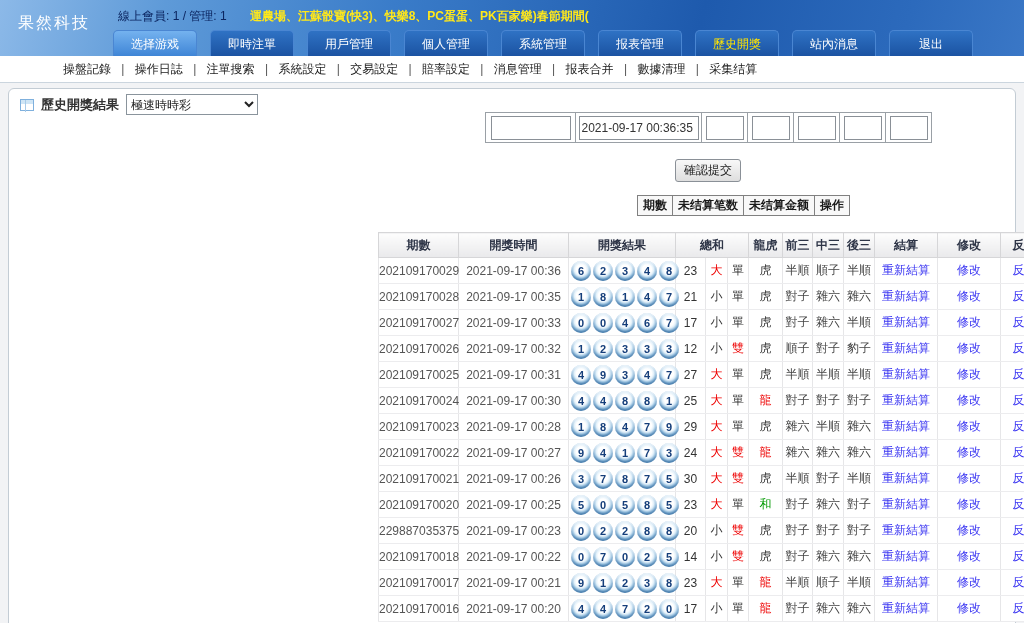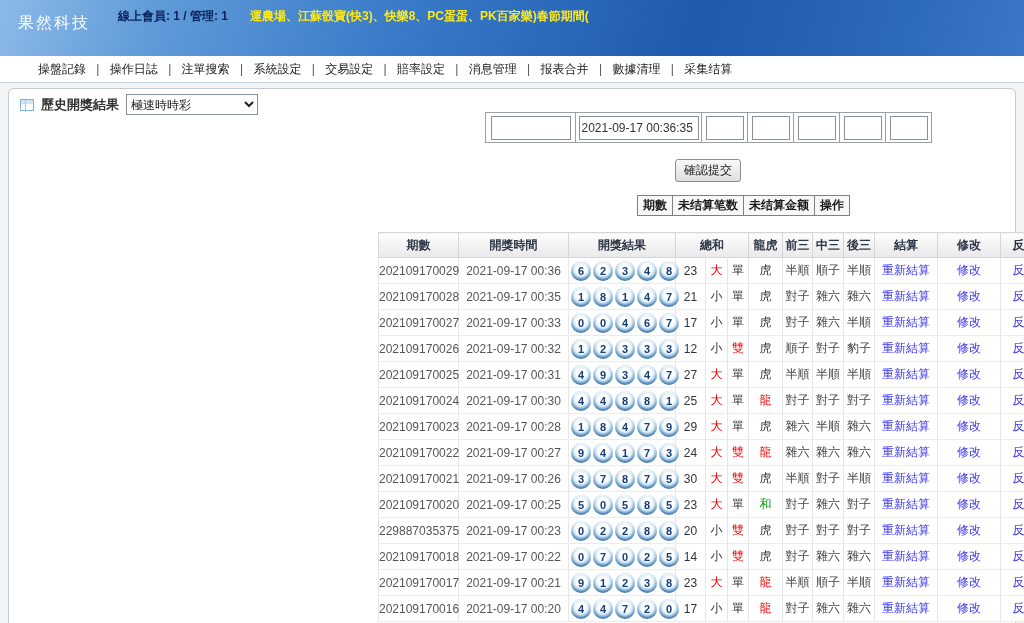--- a/index.html
+++ b/index.html
@@ -3,32 +3,32 @@
 <meta charset="utf-8">
 <style>
   * { margin:0; padding:0; box-sizing:border-box; }
   html,body { width:1024px; height:623px; overflow:hidden; position:relative;
     font-family:"Liberation Sans","DejaVu Sans",sans-serif; background:#f2f3f5; }
 
   
   .topbar { position:absolute; left:0; top:0; width:1024px; height:56px;
     background:linear-gradient(105deg,#8cb9e8 0%,#5e9ad8 16%,#3a7cc9 38%,#1e5aad 68%,#2c6abc 88%,#3a77c6 100%); }
   .logo { position:absolute; left:18px; top:13px; font-size:16px; color:#ffffff; letter-spacing:2px; }
-  .online-info { position:absolute; left:118px; top:8px; font-size:12px; font-weight:bold; color:#0b2560; }
+  .online-info { position:absolute; left:118px; top:8px; font-size:12px; font-weight:normal; color:#0b2560; }
   .marquee { position:absolute; left:250px; top:8px; font-size:12px; font-weight:bold; color:#ffe81a; white-space:nowrap; }
   .tabs { position:absolute; left:113px; bottom:0; display:flex; gap:13px; }
   .tab { width:84px; height:26px; line-height:26px; text-align:center; font-size:12px; color:#fff;
     background:linear-gradient(#2f72c4,#1b53a2); border:1px solid #4a86d2; border-bottom:none;
     border-radius:5px 5px 0 0; cursor:pointer; }
   .tab.active { background:linear-gradient(#74b2ef,#3f85d6); }
   .tab.highlight { color:#ffe400; }
 
   
   .submenu { position:absolute; left:0; top:56px; width:1024px; height:27px; background:#ffffff;
-    border-bottom:1px solid #cbd5de; line-height:26px; padding-left:38px; font-size:12px; color:#222; white-space:nowrap; }
+    border-bottom:1px solid #cbd5de; line-height:26px; padding-left:63px; font-size:12px; color:#222; white-space:nowrap; }
   .submenu a { color:#222; text-decoration:none; cursor:pointer; }
   .submenu .sep { color:#555; margin:0 7px; }
 
   
   .panel { position:absolute; left:8px; top:88px; width:1008px; height:540px; background:#ffffff;
     border:1px solid #c3ccd4; border-radius:6px 6px 0 0; }
   .section-bar { position:absolute; left:20px; top:94px; display:flex; align-items:center; gap:7px; }
   .tbl-icon { width:14px; height:12px; border:1px solid #7fb0dd; background:
     linear-gradient(#cfe5f5,#cfe5f5) 0 0/14px 4px no-repeat, #fff; position:relative; }
   .tbl-icon::after { content:""; position:absolute; left:4px; top:0; width:1px; height:12px; background:#a8cbe8; }
@@ -68,20 +68,31 @@
     box-shadow: inset 0 1px 2px rgba(255,255,255,.9), inset 0 -2px 3px rgba(10,60,110,.45);
     color:#153e7a; font-size:11px; font-weight:bold; line-height:20px; text-align:center; }
 </style>
 </head>
 <body>
 
 <div class="topbar">
   <div class="logo">果然科技</div>
   <div class="online-info">線上會員: 1 / 管理: 1</div>
   <div class="marquee">運農場、江蘇骰寶(快3)、快樂8、PC蛋蛋、PK百家樂)春節期間(</div>
+  <div class="tabs">
+      <div class="tab active">选择游戏</div>
+      <div class="tab">即時注單</div>
+      <div class="tab">用戶管理</div>
+      <div class="tab">個人管理</div>
+      <div class="tab">系統管理</div>
+      <div class="tab">报表管理</div>
+      <div class="tab highlight">歷史開獎</div>
+      <div class="tab">站內消息</div>
+      <div class="tab">退出</div>
+    </div>
 </div>
 
 <div class="submenu"><a>操盤記錄</a><span class="sep"> | </span><a>操作日誌</a><span class="sep"> | </span><a>注單搜索</a><span class="sep"> | </span><a>系統設定</a><span class="sep"> | </span><a>交易設定</a><span class="sep"> | </span><a>賠率設定</a><span class="sep"> | </span><a>消息管理</a><span class="sep"> | </span><a>报表合并</a><span class="sep"> | </span><a>數據清理</a><span class="sep"> | </span><a>采集结算</a></div>
 
 <div class="panel"></div>
 
 <div class="section-bar">
   <span class="tbl-icon"></span>
   <span class="section-title">歷史開獎結果</span>
   <select class="game-select"><option>極速時時彩</option></select>

